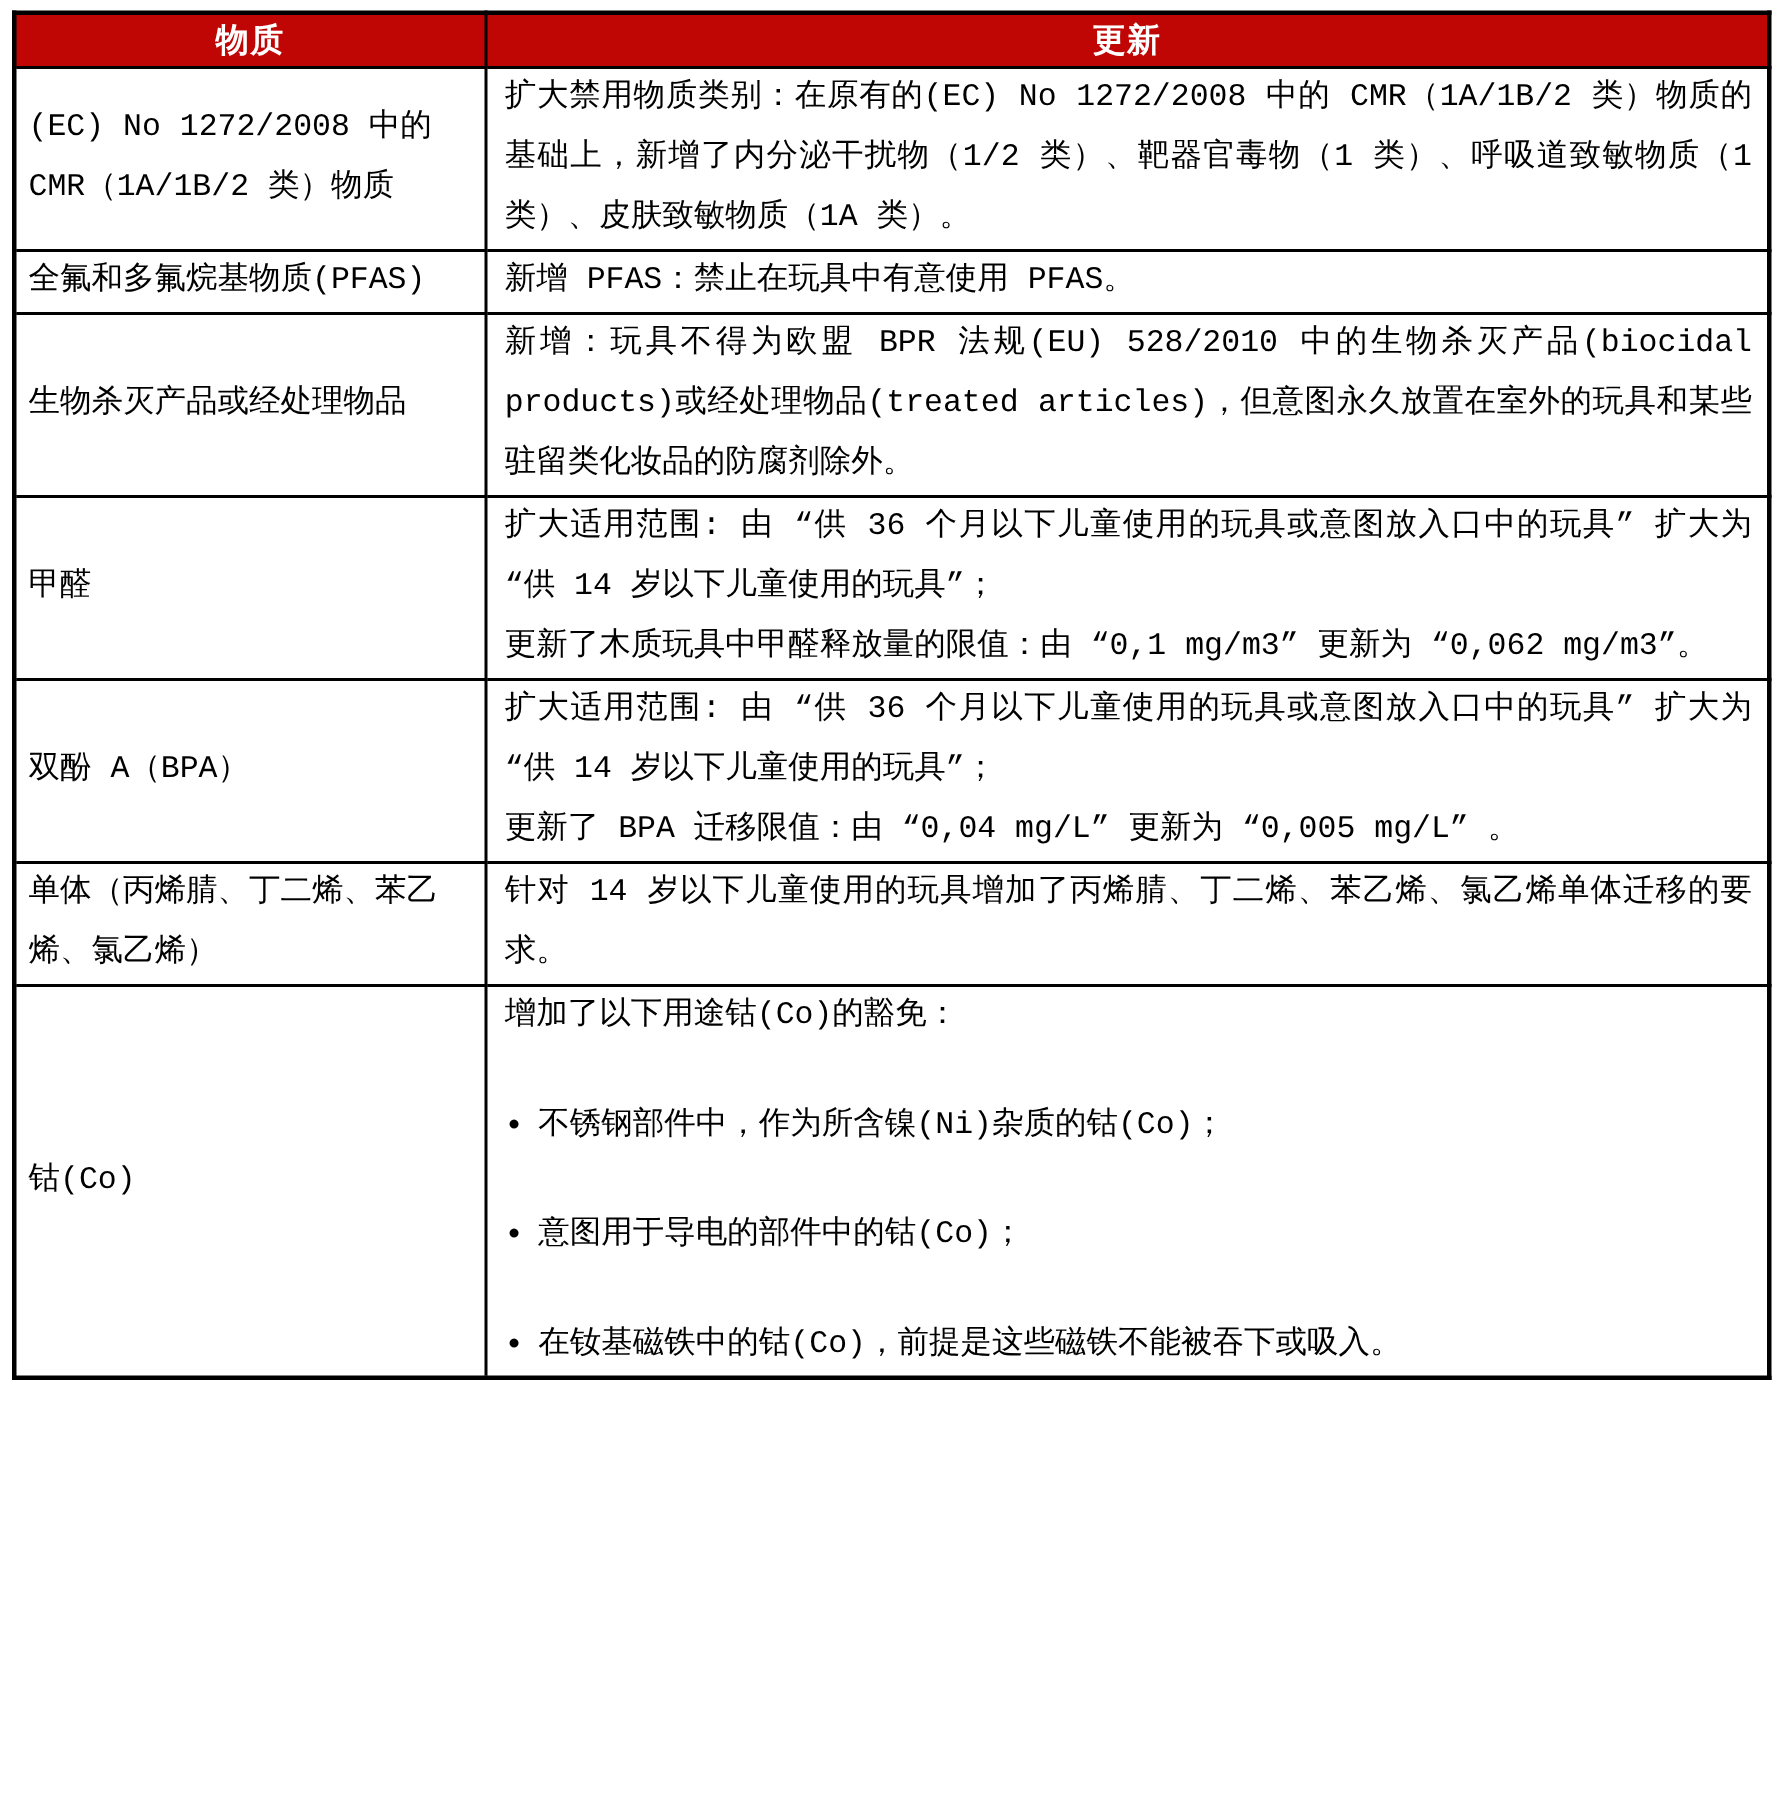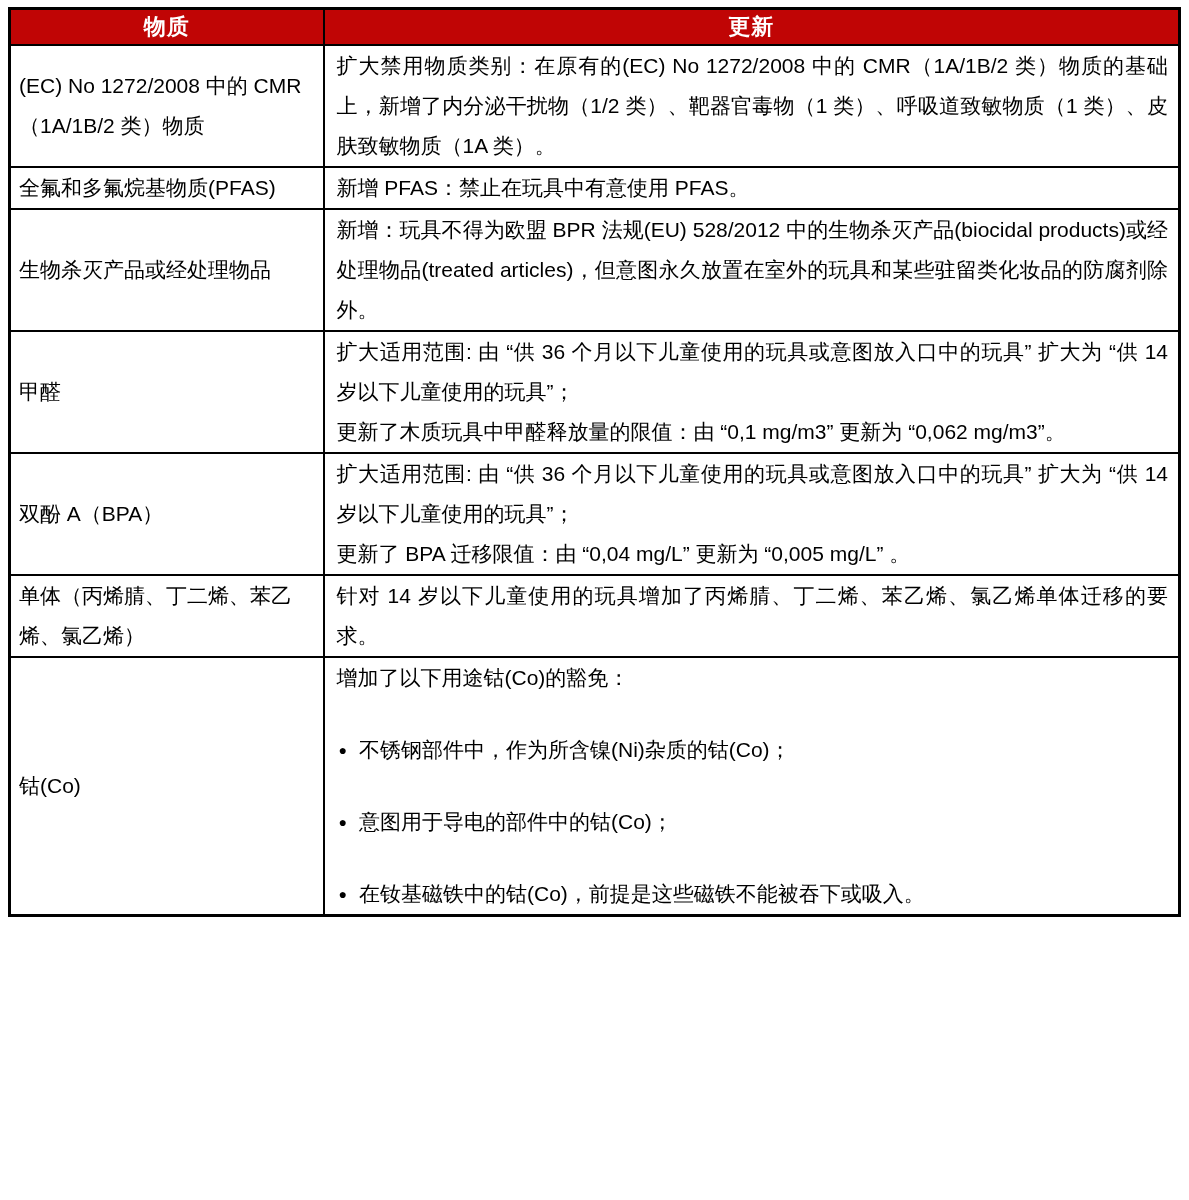--- a/index.html
+++ b/index.html
@@ -25,20 +25,21 @@
   table.reg-table {
     width: 100%;
     border-collapse: collapse;
     border: 3px solid var(--border-color);
     table-layout: fixed;
   }
   table.reg-table th,
   table.reg-table td {
     border: 2px solid var(--border-color);
     vertical-align: middle;
+    font-family: Liberation Mono, monospace;
   }
   col.col-substance { width: 314px; }
   col.col-update { width: auto; }
   th.header-cell {
     background: var(--header-bg);
     color: var(--header-text);
     font-size: 22px;
     font-weight: bold;
     height: 34px;
     text-align: center;
@@ -96,21 +97,21 @@
         </tr>
         <tr>
           <td class="substance-cell">全氟和多氟烷基物质(PFAS)</td>
           <td class="update-cell">
             <p>新增 PFAS：禁止在玩具中有意使用 PFAS。</p>
           </td>
         </tr>
         <tr>
           <td class="substance-cell">生物杀灭产品或经处理物品</td>
           <td class="update-cell">
-            <p>新增：玩具不得为欧盟 BPR 法规(EU) 528/2012 中的生物杀灭产品(biocidal products)或经处理物品(treated articles)，但意图永久放置在室外的玩具和某些驻留类化妆品的防腐剂除外。</p>
+            <p>新增：玩具不得为欧盟 BPR 法规(EU) 528/2010 中的生物杀灭产品(biocidal products)或经处理物品(treated articles)，但意图永久放置在室外的玩具和某些驻留类化妆品的防腐剂除外。</p>
           </td>
         </tr>
         <tr>
           <td class="substance-cell">甲醛</td>
           <td class="update-cell">
             <p>扩大适用范围: 由 “供 36 个月以下儿童使用的玩具或意图放入口中的玩具” 扩大为 “供 14 岁以下儿童使用的玩具”；</p>
             <p>更新了木质玩具中甲醛释放量的限值：由 “0,1 mg/m3” 更新为 “0,062 mg/m3”。</p>
           </td>
         </tr>
         <tr>

